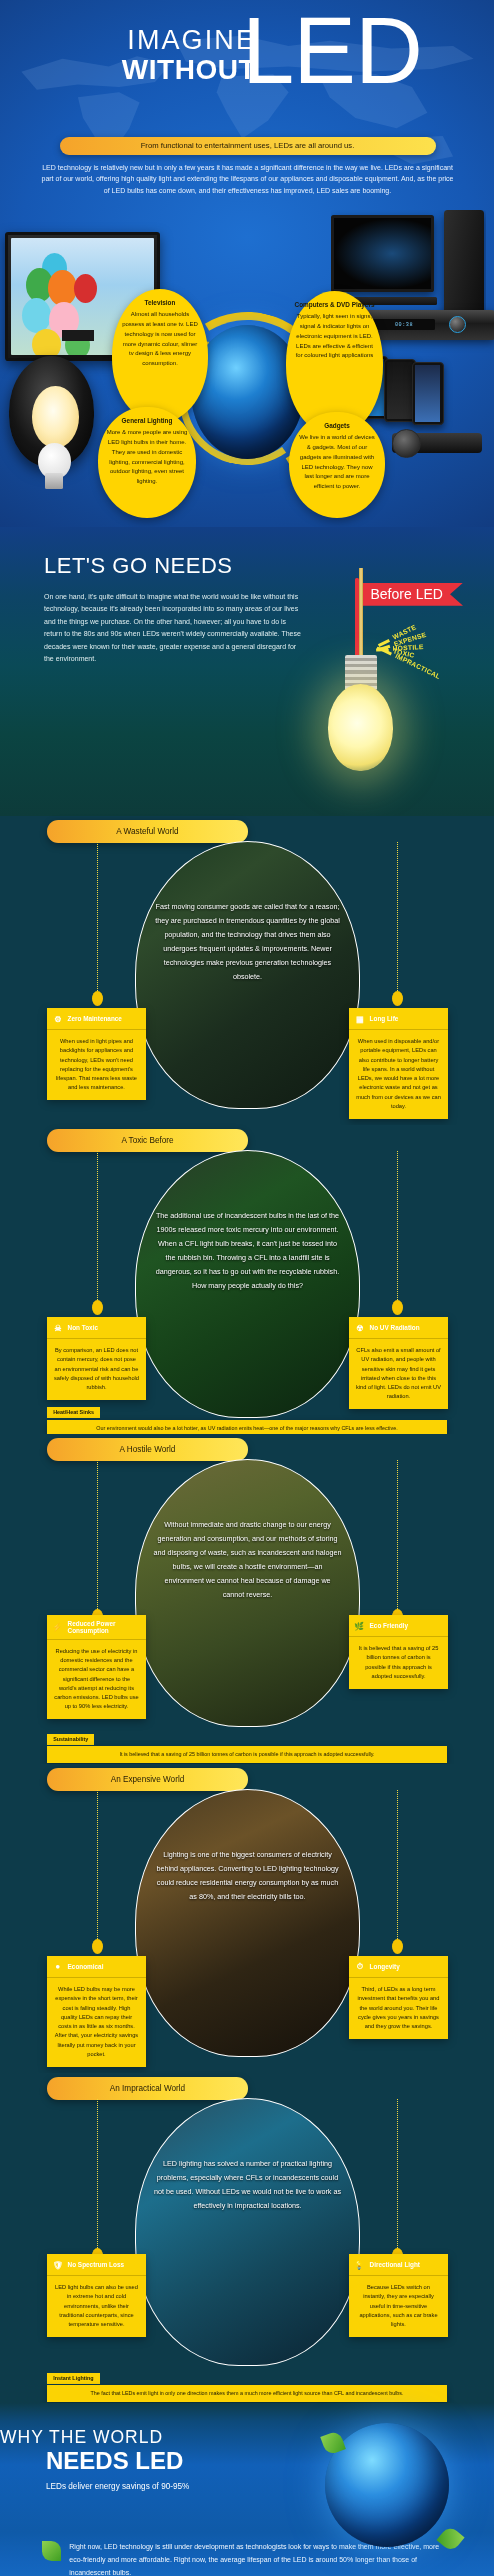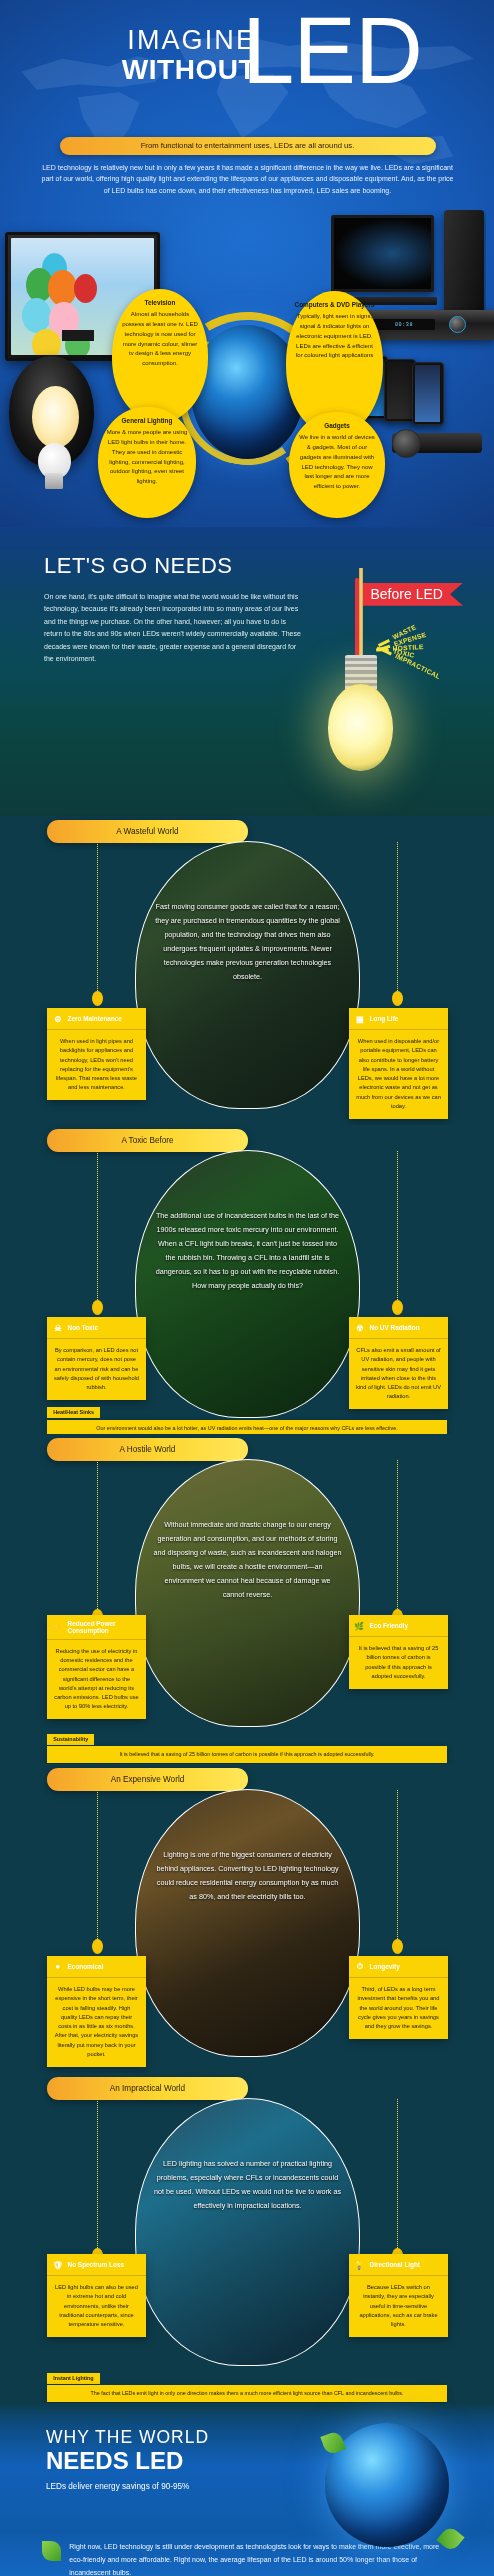--- a/index.html
+++ b/index.html
@@ -280,21 +280,21 @@
     position:absolute; background:#fbd303;color:#1d1a07;font-size:5.4px;
     padding:2.6px 6.2px; font-weight:600;
   }
 
   
   .why{
     position:relative;
     background:linear-gradient(180deg,#0d3b4a 0%, #0d4a7a 14%, #1160b8 48%, #0f5aa8 100%);
     padding:24px 0 20.6px 0; min-height:129px;
   }
-  .why1{ padding-left:46px; font-size:17.5px; font-weight:300; letter-spacing:1px; }
+  .why1{ font-size:17.5px; font-weight:300; letter-spacing:1px; }
   .why2{ padding-left:46px; font-size:24px; font-weight:700; letter-spacing:0px; line-height:1.05; }
   .whysub{
     margin:9.3px 0 0 46px; width:268px; background:rgba(255,255,255,.0);
     font-size:8.2px; color:#fff; font-weight:400;
   }
   .whyglobe{
     position:absolute; right:46px; top:20.6px; width:124px;height:124px;border-radius:50%;
     background:radial-gradient(circle at 38% 30%, #7fdcff 0%, #2b8ee0 30%, #0c4c9e 65%, #04245a 100%);
     box-shadow:0 0 36px rgba(70,170,255,.6), inset -9.3px -12.4px 28px rgba(0,0,0,.5);
   }

